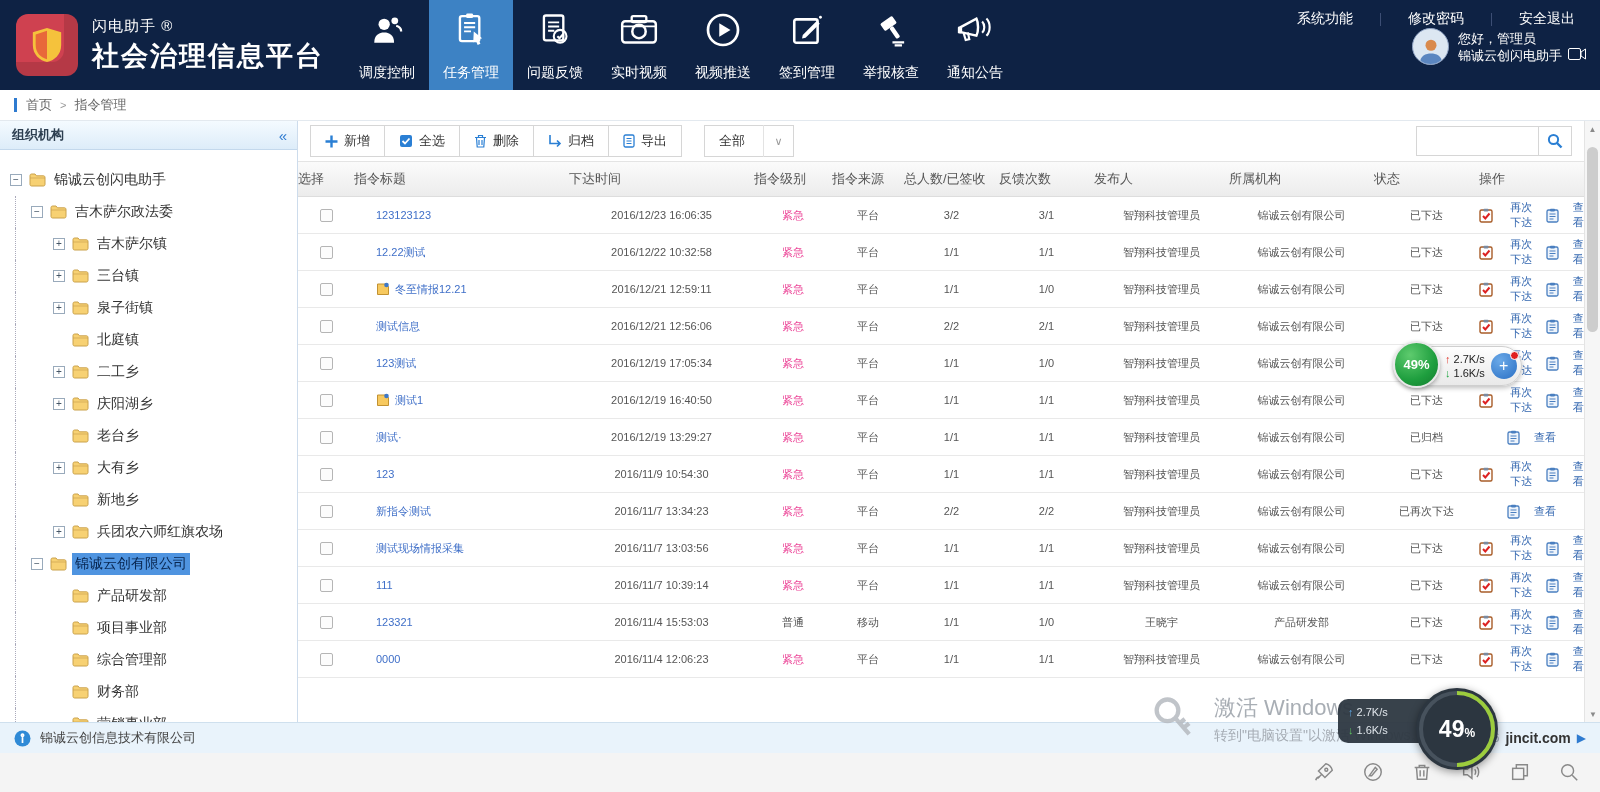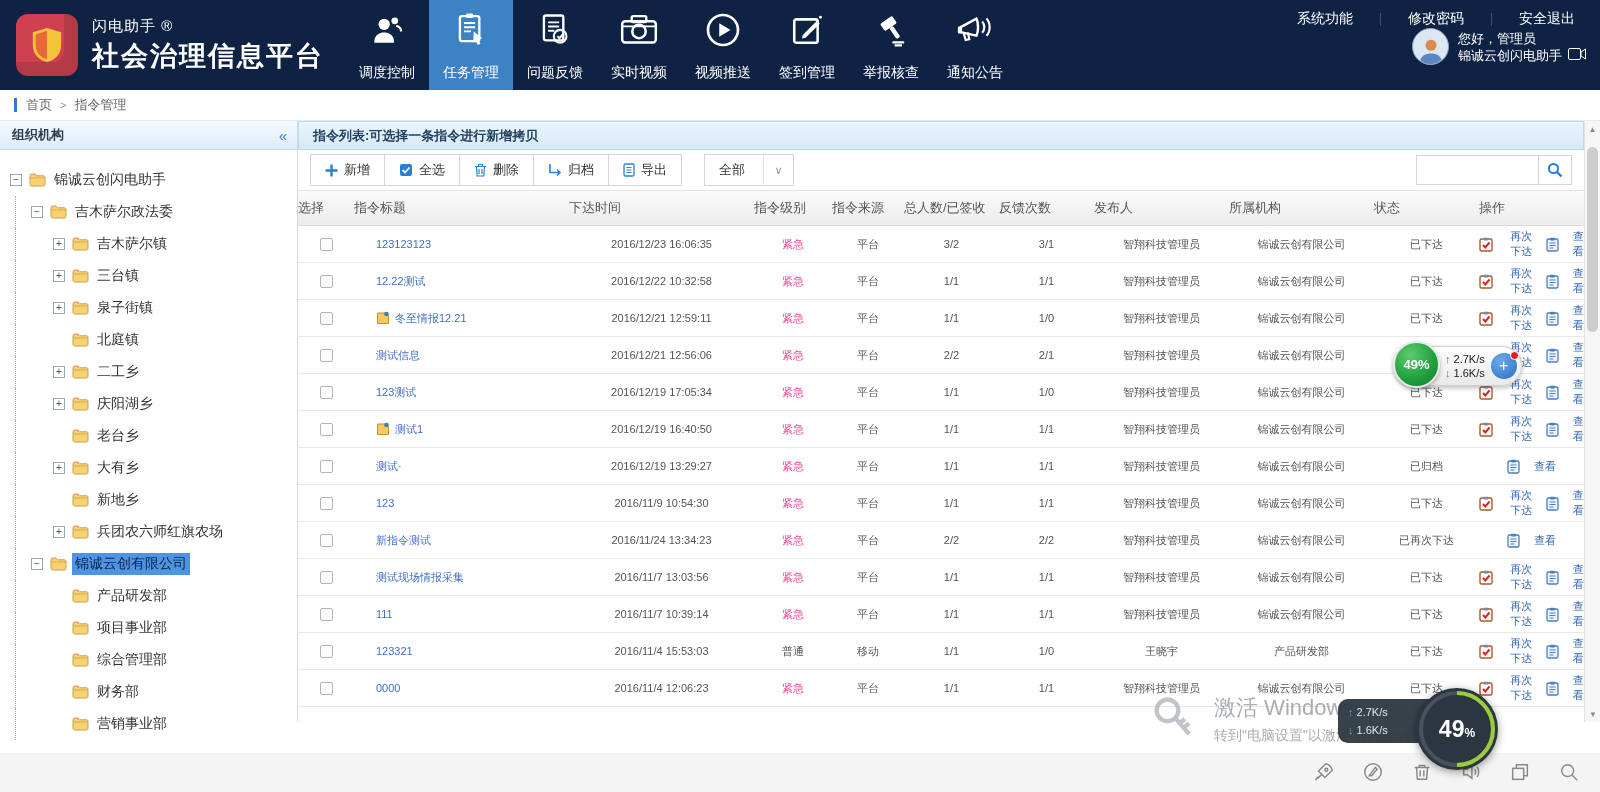--- a/index.html
+++ b/index.html
@@ -455,21 +455,20 @@
               <path d="M1 2.5 C1 1.7 1.7 1 2.5 1 H6 L7.5 2.8 H14.5 C15.3 2.8 16 3.5 16 4.3 V11.5 C16 12.3 15.3 13 14.5 13 H2.5 C1.7 13 1 12.3 1 11.5 Z" fill="#f7d173" stroke="#caa24d"></path>
               <path d="M1 5 H16" stroke="#caa24d" stroke-width=".7"></path>
             </svg>
           </span>
           <span class="tree-label">营销事业部</span>
         </div>
       </div>
   </div>
 
   <div class="main">
-    <div class="panel-titlebar">指令列表:可选择一条指令进行新增拷贝</div>
 
     <div class="toolbar">
       <div class="btn-group">
         <div class="tbtn">
           <svg width="13" height="13" viewBox="0 0 13 13">
               <path d="M6.5 0.5 V12.5 M0.5 6.5 H12.5" stroke="#2a7fd4" stroke-width="2.4"></path>
             </svg>
           <span>新增</span>
         </div>
         <div class="tbtn">
@@ -834,21 +833,21 @@
             </span>
           </div>
         </div>
         <div class="grid trow">
           <div class="cell-check">
             <span class="checkbox"></span>
           </div>
           <div class="cell-title">
             <a class="title-link">新指令测试</a>
           </div>
-          <div>2016/11/24 13:34:23</div>
+          <div>2016/11/7 13:34:23</div>
           <div class="lvl-urgent">紧急</div>
           <div>平台</div>
           <div>2/2</div>
           <div>2/2</div>
           <div>智翔科技管理员</div>
           <div>锦诚云创有限公司</div>
           <div>已再次下达</div>
           <div class="ops">
             <span class="op-link">
               <span style="display:flex">
@@ -1016,20 +1015,32 @@
         </div>
       </div>
   </div>
 
   <div class="scrollbar">
     <div class="sb-arrow">▲</div>
     <div class="sb-thumb"></div>
     <div class="sb-arrow down">▼</div>
   </div>
 
+  <div class="footer">
+    <svg width="17" height="17" viewBox="0 0 17 17" style="margin-right:9px">
+      <circle cx="8.5" cy="8.5" r="8" fill="#2f8ad6"></circle>
+        <path d="M8.5 4.2 a1.1 1.1 0 1 0 0.01 0 M8.5 7 V13" stroke="#fff" stroke-width="1.7" fill="none"></path>
+    </svg>
+    <span>锦诚云创信息技术有限公司</span>
+    <div class="foot-right">
+      <span class="foot-copy">版权所有 2016</span>
+      <span>jincit.com</span>
+      <span class="foot-play">▶</span>
+    </div>
+  </div>
 
   <div class="bottom-strip">
     <div class="strip-icons" id="stripIcons">
         <span class="sic"><svg width="22" height="22" viewBox="0 0 24 24" fill="none" stroke="#666" stroke-width="1.6">
             <path d="M5 19 L9 15 M14 3 C18 4 20 6 21 10 L13 18 L6 11 Z"></path>
             <circle cx="14.5" cy="9.5" r="1.6"></circle>
             <path d="M3 21 C3.5 18.5 5 17.5 7 17.5"></path>
           </svg></span>
         <span class="sic"><svg width="22" height="22" viewBox="0 0 24 24" fill="none" stroke="#666" stroke-width="1.6">
             <circle cx="12" cy="12" r="9"></circle>

